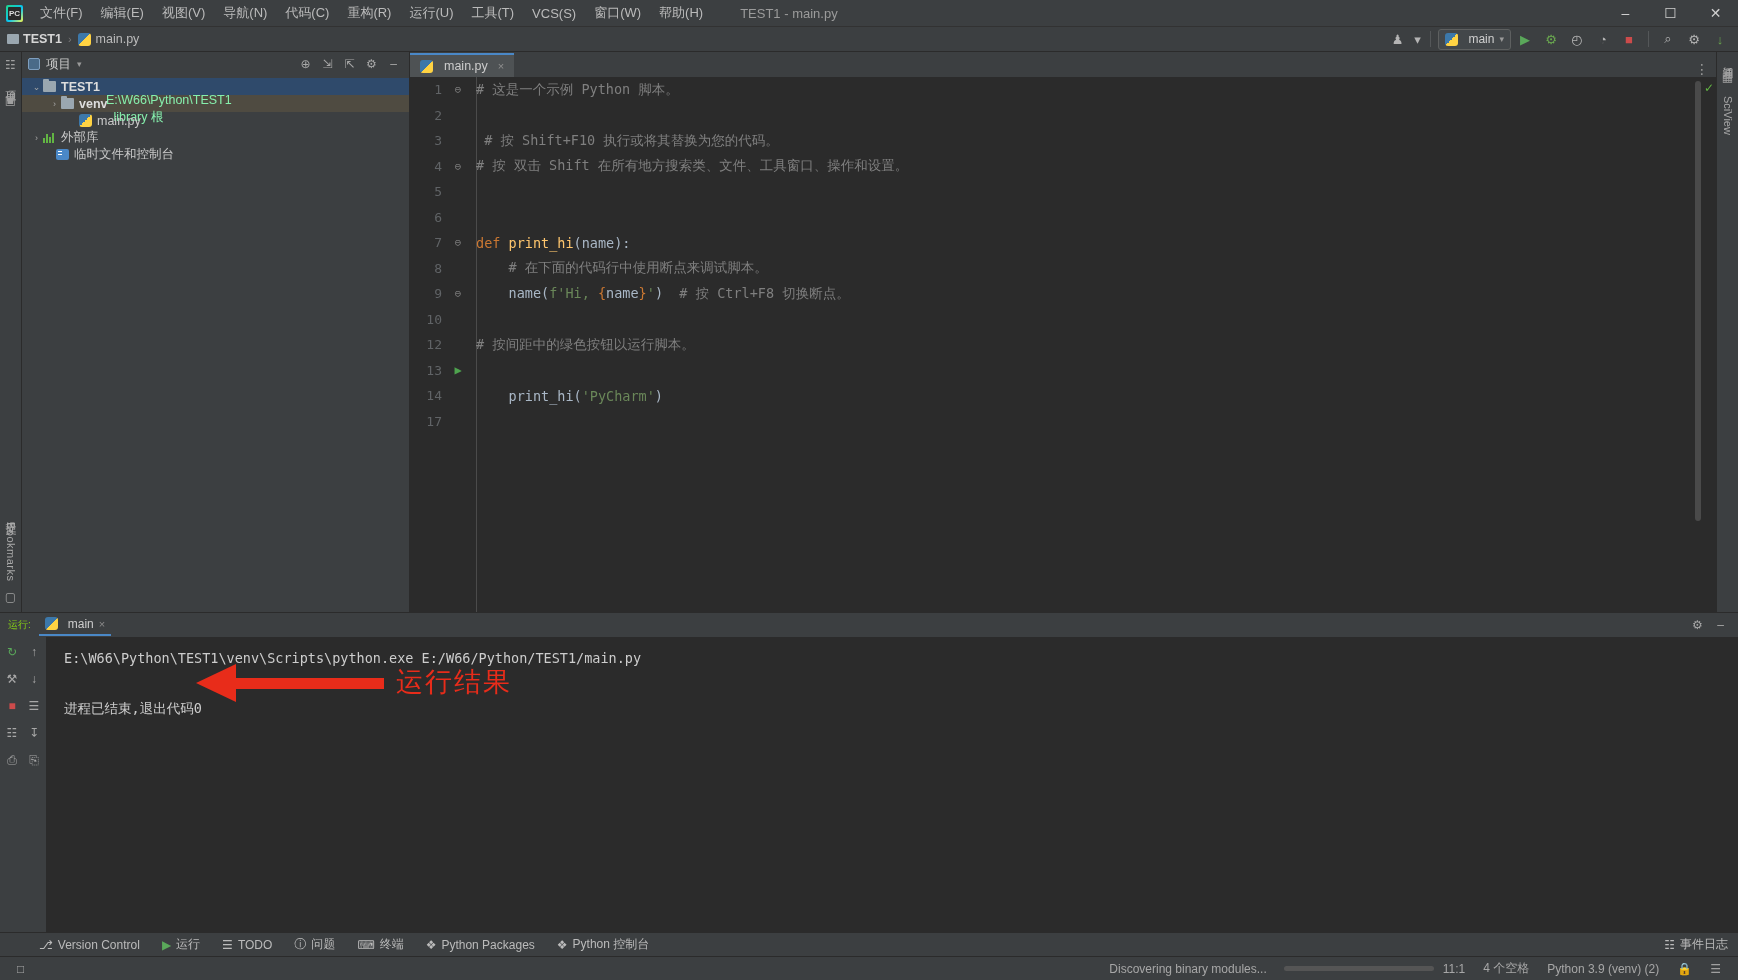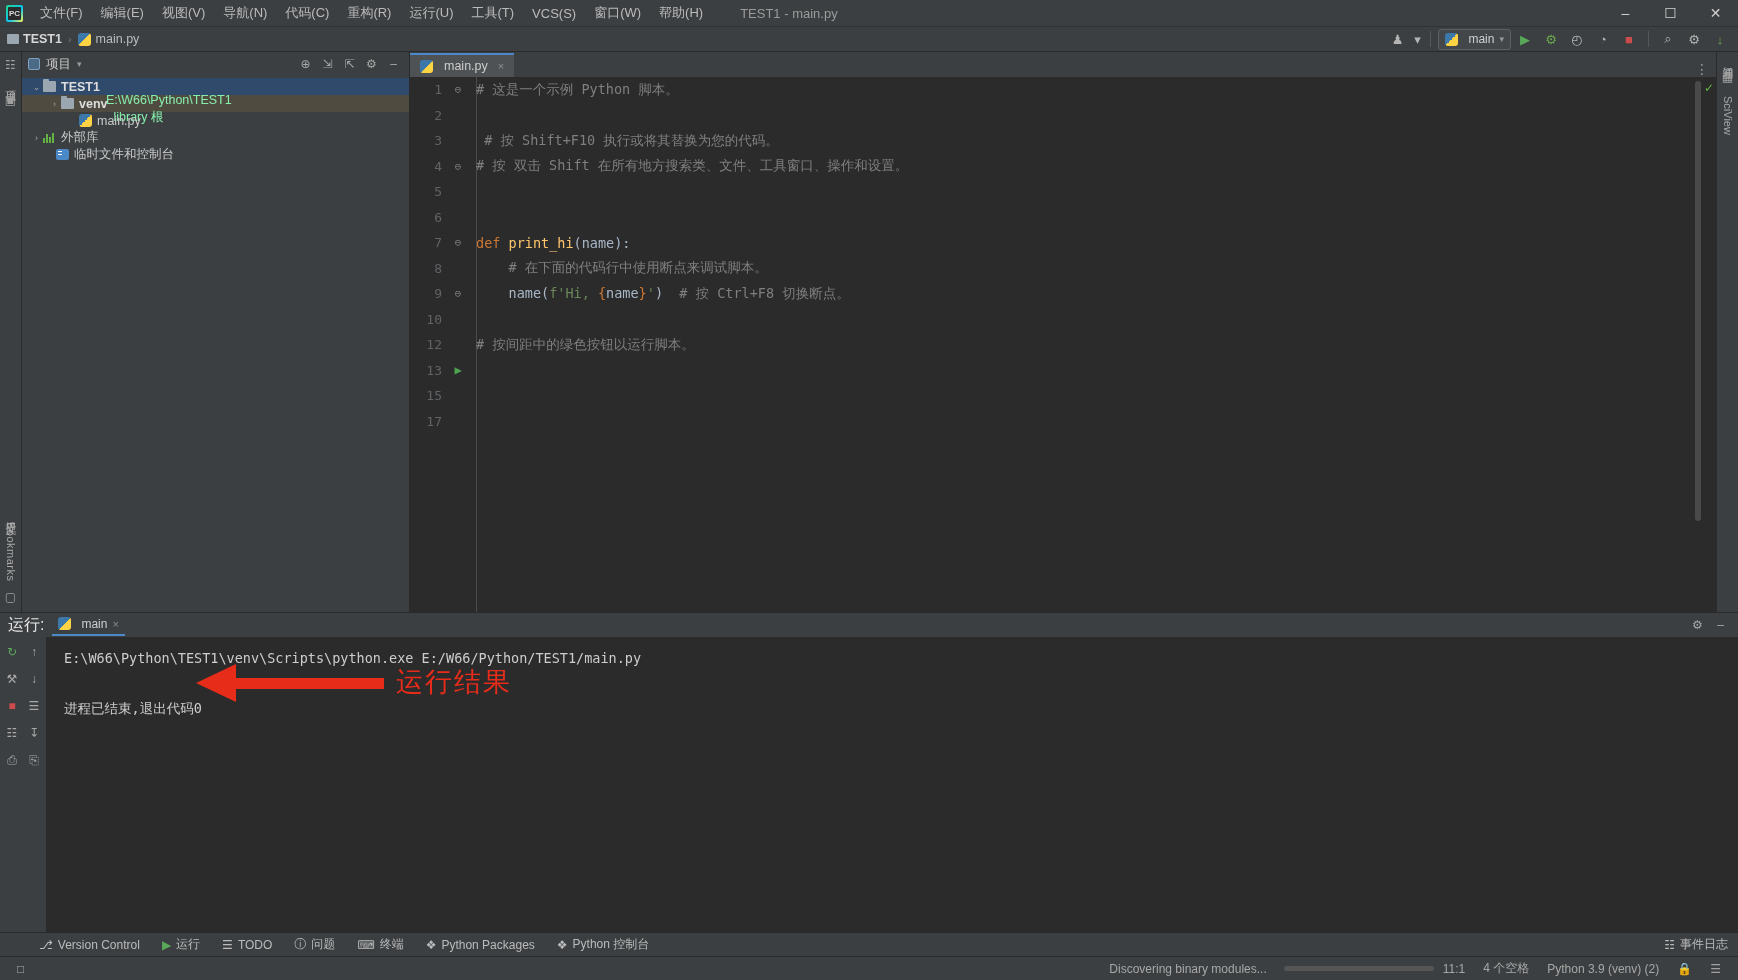--- a/index.html
+++ b/index.html
@@ -170,21 +170,21 @@
   
   .rrail {
     width: 22px; background:#3c3f41; border-left:1px solid #2b2b2b; flex:none;
     display:flex; flex-direction:column; align-items:center; padding-top:6px; gap:12px;
   }
   .rrail .vtext { writing-mode: vertical-rl; font-size:11px; color:#a9a9a9; }
 
   
   .runwin { height: 320px; background:#3c3f41; display:flex; flex-direction:column; flex:none; border-top:1px solid #2b2b2b;}
   .run-head { height: 24px; display:flex; align-items:center; padding-left:8px; gap:8px; flex:none; }
-  .run-head .lab { font-size:16px; color:#e5e5e5; }
+  .run-head .lab { font-size:10px; color:#84cc16; }
   .run-tab {
     display:flex; align-items:center; gap:5px; font-size:12px; color:#ccc;
     padding: 2px 6px 3px 6px; border-bottom:2px solid #4a88c7;
   }
   .run-head-right { margin-left:auto; display:flex; gap:4px; padding-right:8px; }
   .run-body { flex:1; display:flex; min-height:0; }
   .run-sidebar {
     width: 46px; background:#3c3f41; flex:none; display:flex; flex-direction:column; align-items:center;
     gap:9px; padding-top:6px;
   }
@@ -427,23 +427,23 @@
             <div class="cline">
               <div class="gutter-n">12</div>
               <div class="gmark"></div>
               <div class="code"><span class="cmt"># 按间距中的绿色按钮以运行脚本。</span></div>
             </div>
             <div class="cline">
               <div class="gutter-n">13</div>
               <div class="gmark runmark">▶</div>
             </div>
             <div class="cline">
-              <div class="gutter-n">15</div>
-              <div class="gmark"></div>
-              <div class="code"></div>
+              <div class="gutter-n">14</div>
+              <div class="gmark"></div>
+              <div class="code"><span class="def">    </span><span class="def">print_hi</span><span class="def">(</span><span class="str">'PyCharm'</span><span class="def">)</span></div>
             </div>
             <div class="cline">
               <div class="gutter-n">17</div>
               <div class="gmark"></div>
               <div class="code"></div>
             </div>
           </div>
         <div class="sb-track">
           <div class="sb-thumb"></div>
         </div>

